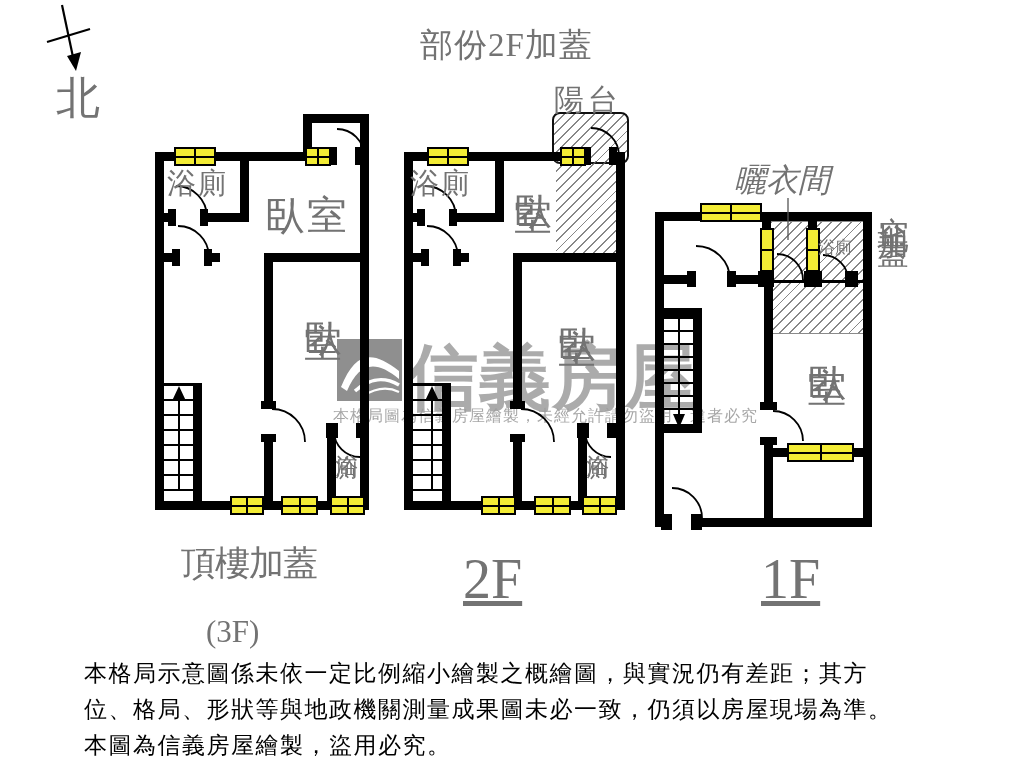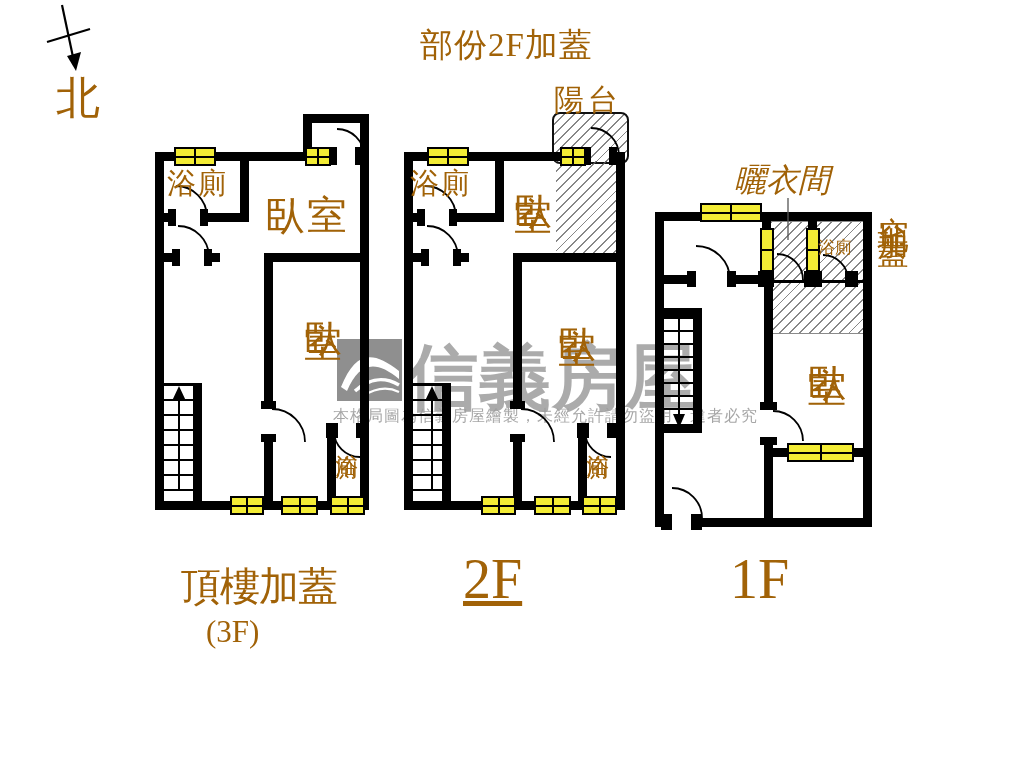--- a/index.html
+++ b/index.html
@@ -9,21 +9,21 @@
   .wall{position:absolute;background:#000;z-index:3;}
   .post{position:absolute;background:#000;z-index:4;}
   .win{position:absolute;background:#f3ec35;border:2px solid #000;box-sizing:border-box;z-index:4;}
   .win i{position:absolute;background:#000;display:block;}
   .win .wv{top:0;bottom:0;left:50%;width:2px;margin-left:-1px;}
   .win .wh{left:0;right:0;top:50%;height:2px;margin-top:-1px;}
   .hatch{position:absolute;z-index:2;
          background:repeating-linear-gradient(135deg,rgba(95,95,95,.75) 0 1.3px,transparent 1.3px 7px);}
   .balcony{border:2px solid #111;border-radius:8px;}
   .thinbox{border:1px solid #8a8a8a;}
-  .lbl{position:absolute;color:#a16207;white-space:nowrap;z-index:6;line-height:1.05;}
+  .lbl{position:absolute;color:#737373;white-space:nowrap;z-index:6;line-height:1.05;}
   .vert{writing-mode:vertical-rl;text-orientation:upright;}
   .bigF{font-size:56px;}
   #svg-overlay{position:absolute;left:0;top:0;z-index:5;pointer-events:none;}
   .wm-brand{position:absolute;left:406px;top:330px;font-size:72px;font-weight:bold;
             color:#9d9d9d;opacity:.85;letter-spacing:1px;z-index:1;
             font-family:"Liberation Sans","DejaVu Sans",sans-serif;}
   .wm-notice{position:absolute;left:333px;top:406px;font-size:16px;color:#9d9d9d;opacity:.9;
              letter-spacing:1px;z-index:1;font-family:"Liberation Sans",sans-serif;white-space:nowrap;}
   .wm-logo{position:absolute;left:337px;top:339px;width:65px;height:62px;background:#8f8f8f;z-index:1;}
   .disclaimer{position:absolute;left:84px;top:656px;width:890px;font-size:23px;line-height:36px;
@@ -99,21 +99,21 @@
       </div>
     <div class="win" style="left:330px;top:496px;width:35px;height:19px;">
         <i class="wv"></i>
         <i class="wh"></i>
       </div>
 
     <div class="lbl" style="left:167px;top:168px;font-size:29px;letter-spacing:2px;">浴廁</div>
     <div class="lbl" style="left:265px;top:195px;font-size:40px;letter-spacing:2px;">臥室</div>
     <div class="lbl vert" style="left:302px;top:292px;font-size:38px;height:90px;">臥室</div>
     <div class="lbl vert" style="left:334px;top:436px;font-size:23px;height:60px;">浴廁</div>
-    <div class="lbl" style="left:181px;top:566px;font-size:40px;letter-spacing:-1px;text-align:center;">頂樓加蓋</div>
+    <div class="lbl" style="left:181px;top:546px;font-size:35px;letter-spacing:-1px;text-align:center;">頂樓加蓋</div>
     <div class="lbl" style="left:206px;top:616px;font-size:31px;">(3F)</div>
   </div>
 
   <div class="plan">
     <div class="hatch balcony" style="left:552px;top:112px;width:73px;height:48px;"></div>
     <div class="hatch" style="left:556px;top:161px;width:60px;height:92px;"></div>
     <div class="wall" style="left:404px;top:152px;width:9px;height:358px;"></div>
     <div class="wall" style="left:404px;top:152px;width:183px;height:9px;"></div>
     <div class="wall" style="left:616px;top:152px;width:9px;height:358px;"></div>
     <div class="wall" style="left:404px;top:501px;width:221px;height:9px;"></div>
@@ -218,21 +218,21 @@
 
     <div class="win" style="left:700px;top:203px;width:62px;height:19px;">
         <i class="wv"></i>
         <i class="wh"></i>
       </div>
 
     <div class="lbl" style="left:734px;top:164px;font-size:32px;font-style:italic;">曬衣間</div>
     <div class="lbl" style="left:818px;top:239px;font-size:17px;">浴廁</div>
     <div class="lbl vert" style="left:806px;top:335px;font-size:39px;height:92px;">臥室</div>
     <div class="lbl vert" style="left:876px;top:191px;font-size:31px;height:165px;letter-spacing:7px;">空地加蓋</div>
-    <div class="lbl bigF" style="left:730px;top:550px;">1F</div>
+    <div class="lbl bigF" style="left:761px;top:550px;text-decoration:underline;">1F</div>
   </div>
 
   <svg id="svg-overlay" width="1024" height="768" viewBox="0 0 1024 768">
 
     <g stroke="#000" stroke-width="2.2" fill="none">
       <line x1="62" y1="5" x2="73" y2="57"></line>
       <line x1="47" y1="42" x2="90" y2="29"></line>
       <polygon points="76,71 67,56 81,52" fill="#000" stroke="none"></polygon>
     </g>
 
@@ -276,13 +276,18 @@
 
     <g stroke="#000" stroke-width="2" fill="none">
       <path d="M664 318H693M664 331H693M664 344H693M664 357H693M664 370H693M664 383H693M664 396H693M664 409H693"></path>
       <line x1="679" y1="317" x2="679" y2="422"></line>
       <polygon points="679,428 673,414 685,414" fill="#000" stroke="none"></polygon>
     </g>
 
     <line x1="788" y1="198" x2="788" y2="240" stroke="#555" stroke-width="1.3"></line>
   </svg>
 
+  <div class="disclaimer">
+    <div>本格局示意圖係未依一定比例縮小繪製之概繪圖，與實況仍有差距；其方</div>
+    <div>位、格局、形狀等與地政機關測量成果圖未必一致，仍須以房屋現場為準。</div>
+    <div>本圖為信義房屋繪製，盜用必究。</div>
+  </div>
 </div>
 
 </body></html>

